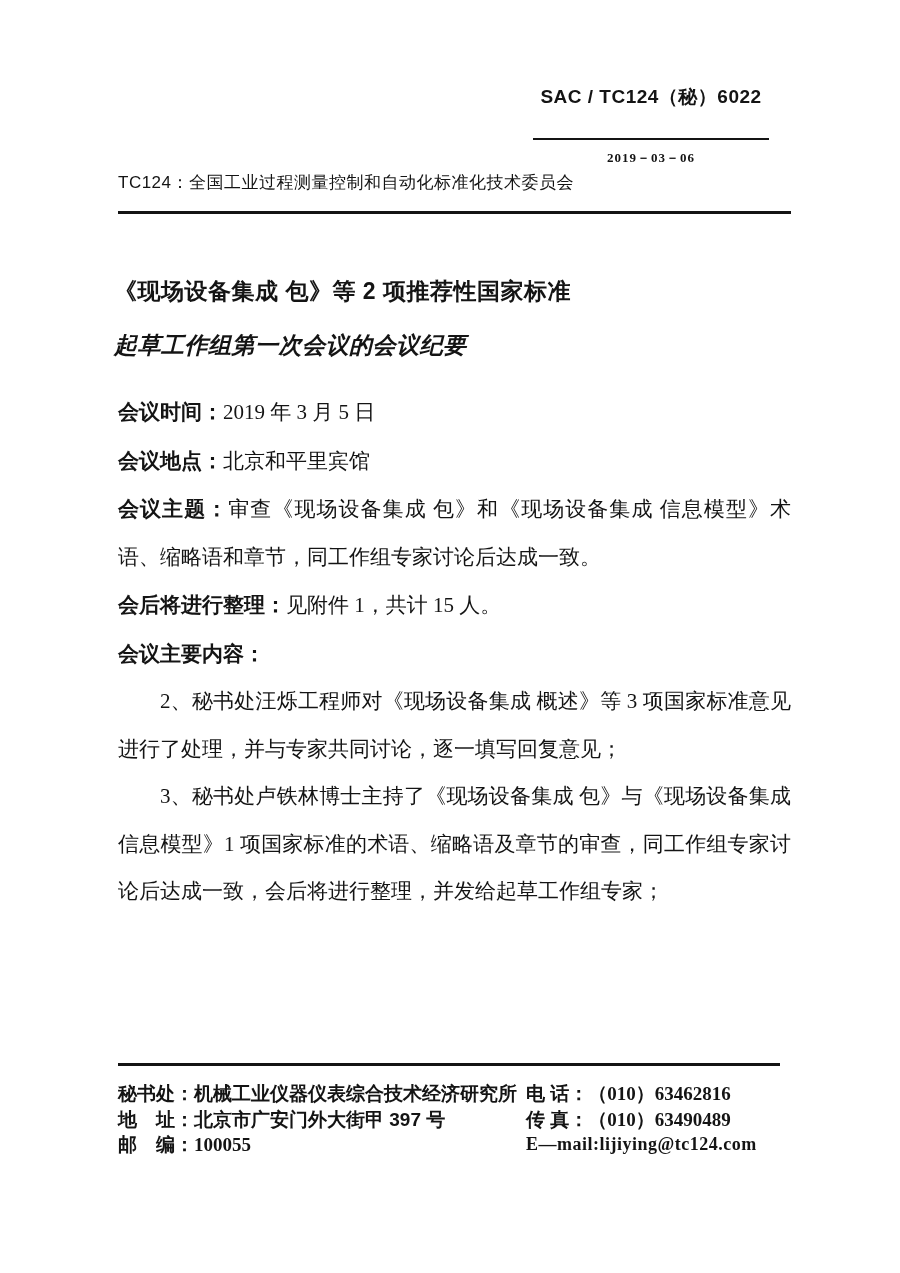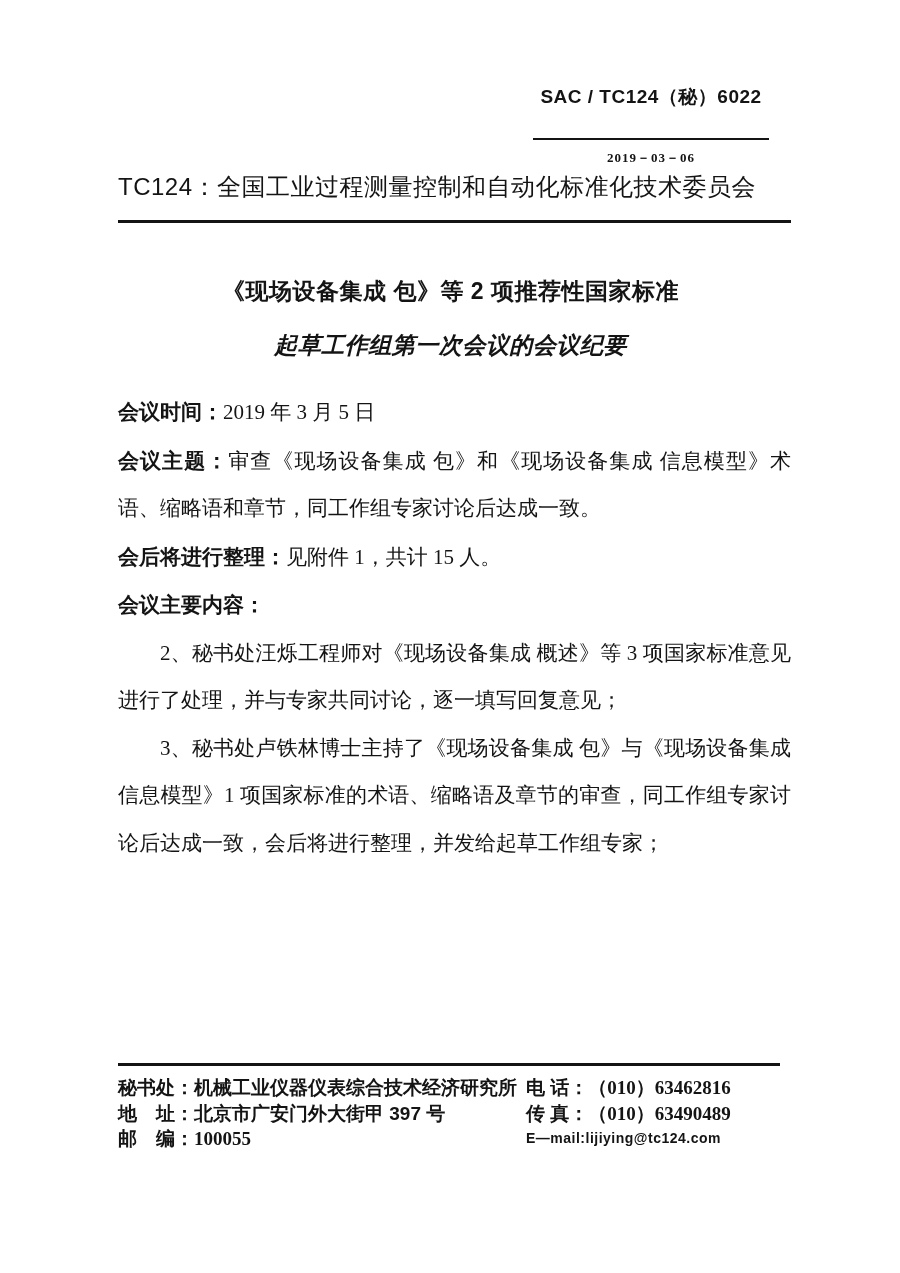--- a/index.html
+++ b/index.html
@@ -25,61 +25,60 @@
   }
   .doc-date{
     font-family:"Liberation Serif", serif;
     font-weight:bold;font-size:13px;letter-spacing:1px;
     margin-top:9px;
   }
   
   .committee{
     position:absolute;top:171px;left:118px;width:673px;
     font-family:"Liberation Sans", sans-serif;
-    font-size:24px;letter-spacing:.5px;
+    font-size:17px;letter-spacing:.5px;
     padding-bottom:17px;
     border-bottom:3px solid #141414;
     white-space:nowrap;
   }
   
   .title-block{
     position:absolute;top:276px;left:114px;width:673px;
-    text-align:center;
     font-family:"Liberation Sans", sans-serif;
     font-weight:bold;font-size:23px;letter-spacing:.5px;
   }
   .title-line2{margin-top:23px;font-style:italic;}
   
   .body{
     position:absolute;top:388px;left:118px;width:673px;
     font-size:21px;line-height:47.5px;
     text-align:justify;
   }
   .body p{margin:0;}
   .meta-label{
     font-family:"Liberation Sans", sans-serif;
     font-weight:bold;
   }
   .item{text-indent:2em;}
   
   .footer{
     position:absolute;top:1063px;left:118px;width:662px;
     border-top:3px solid #141414;
-    padding-top:9px;
+    padding-top:15px;
     display:flex;
     font-family:"Liberation Sans", sans-serif;
     font-weight:bold;font-size:19px;line-height:25.5px;
   }
   .footer-left{width:408px;}
   .footer-right{flex:1;}
   .footer-row{white-space:nowrap;}
   .num{font-family:"Liberation Serif", serif;}
   .email{
-    font-family:Liberation Sans, sans-serif;
-    font-size:14px;font-weight:bold;letter-spacing:.5px;
+    font-family:Liberation Serif, serif;
+    font-size:18px;font-weight:bold;letter-spacing:.5px;
   }
 </style>
 </head>
 <body>
 
 <div class="page">
 
   <div class="header-right">
     <div class="doc-number">SAC / TC124（秘）6022</div>
     <div class="doc-date">2019－03－06</div>
@@ -87,20 +86,21 @@
 
   <div class="committee">TC124：全国工业过程测量控制和自动化标准化技术委员会</div>
 
   <div class="title-block">
     <div class="title-line1">《现场设备集成 包》等 2 项推荐性国家标准</div>
     <div class="title-line2">起草工作组第一次会议的会议纪要</div>
   </div>
 
   <div class="body">
     <p><span class="meta-label">会议时间：</span><span>2019 年 3 月 5 日</span></p>
+    <p><span class="meta-label">会议地点：</span><span>北京和平里宾馆</span></p>
     <p><span class="meta-label">会议主题：</span><span>审查《现场设备集成 包》和《现场设备集成 信息模型》术语、缩略语和章节，同工作组专家讨论后达成一致。</span></p>
     <p><span class="meta-label">会后将进行整理：</span><span>见附件 1，共计 15 人。</span></p>
     <p><span class="meta-label">会议主要内容：</span><span></span></p>
     <p class="item">2、秘书处汪烁工程师对《现场设备集成 概述》等 3 项国家标准意见进行了处理，并与专家共同讨论，逐一填写回复意见；</p>
     <p class="item">3、秘书处卢铁林博士主持了《现场设备集成 包》与《现场设备集成 信息模型》1 项国家标准的术语、缩略语及章节的审查，同工作组专家讨论后达成一致，会后将进行整理，并发给起草工作组专家；</p>
   </div>
 
   <div class="footer">
     <div class="footer-left">
       <div class="footer-row"><span>秘书处：</span><span>机械工业仪器仪表综合技术经济研究所</span></div>

